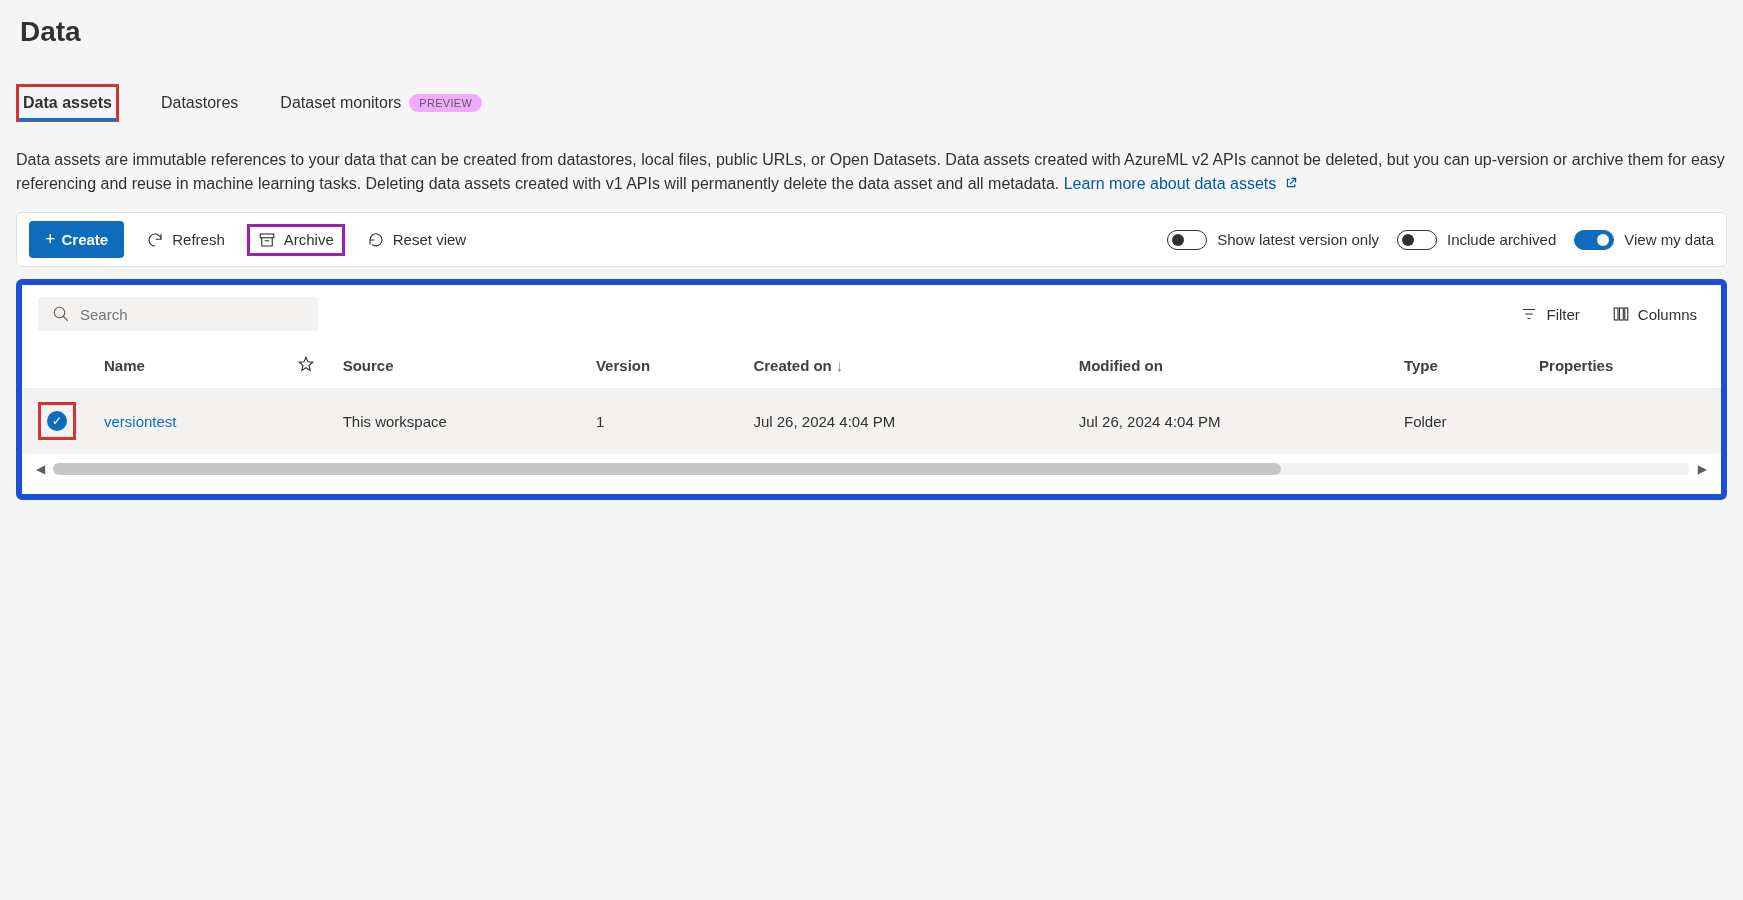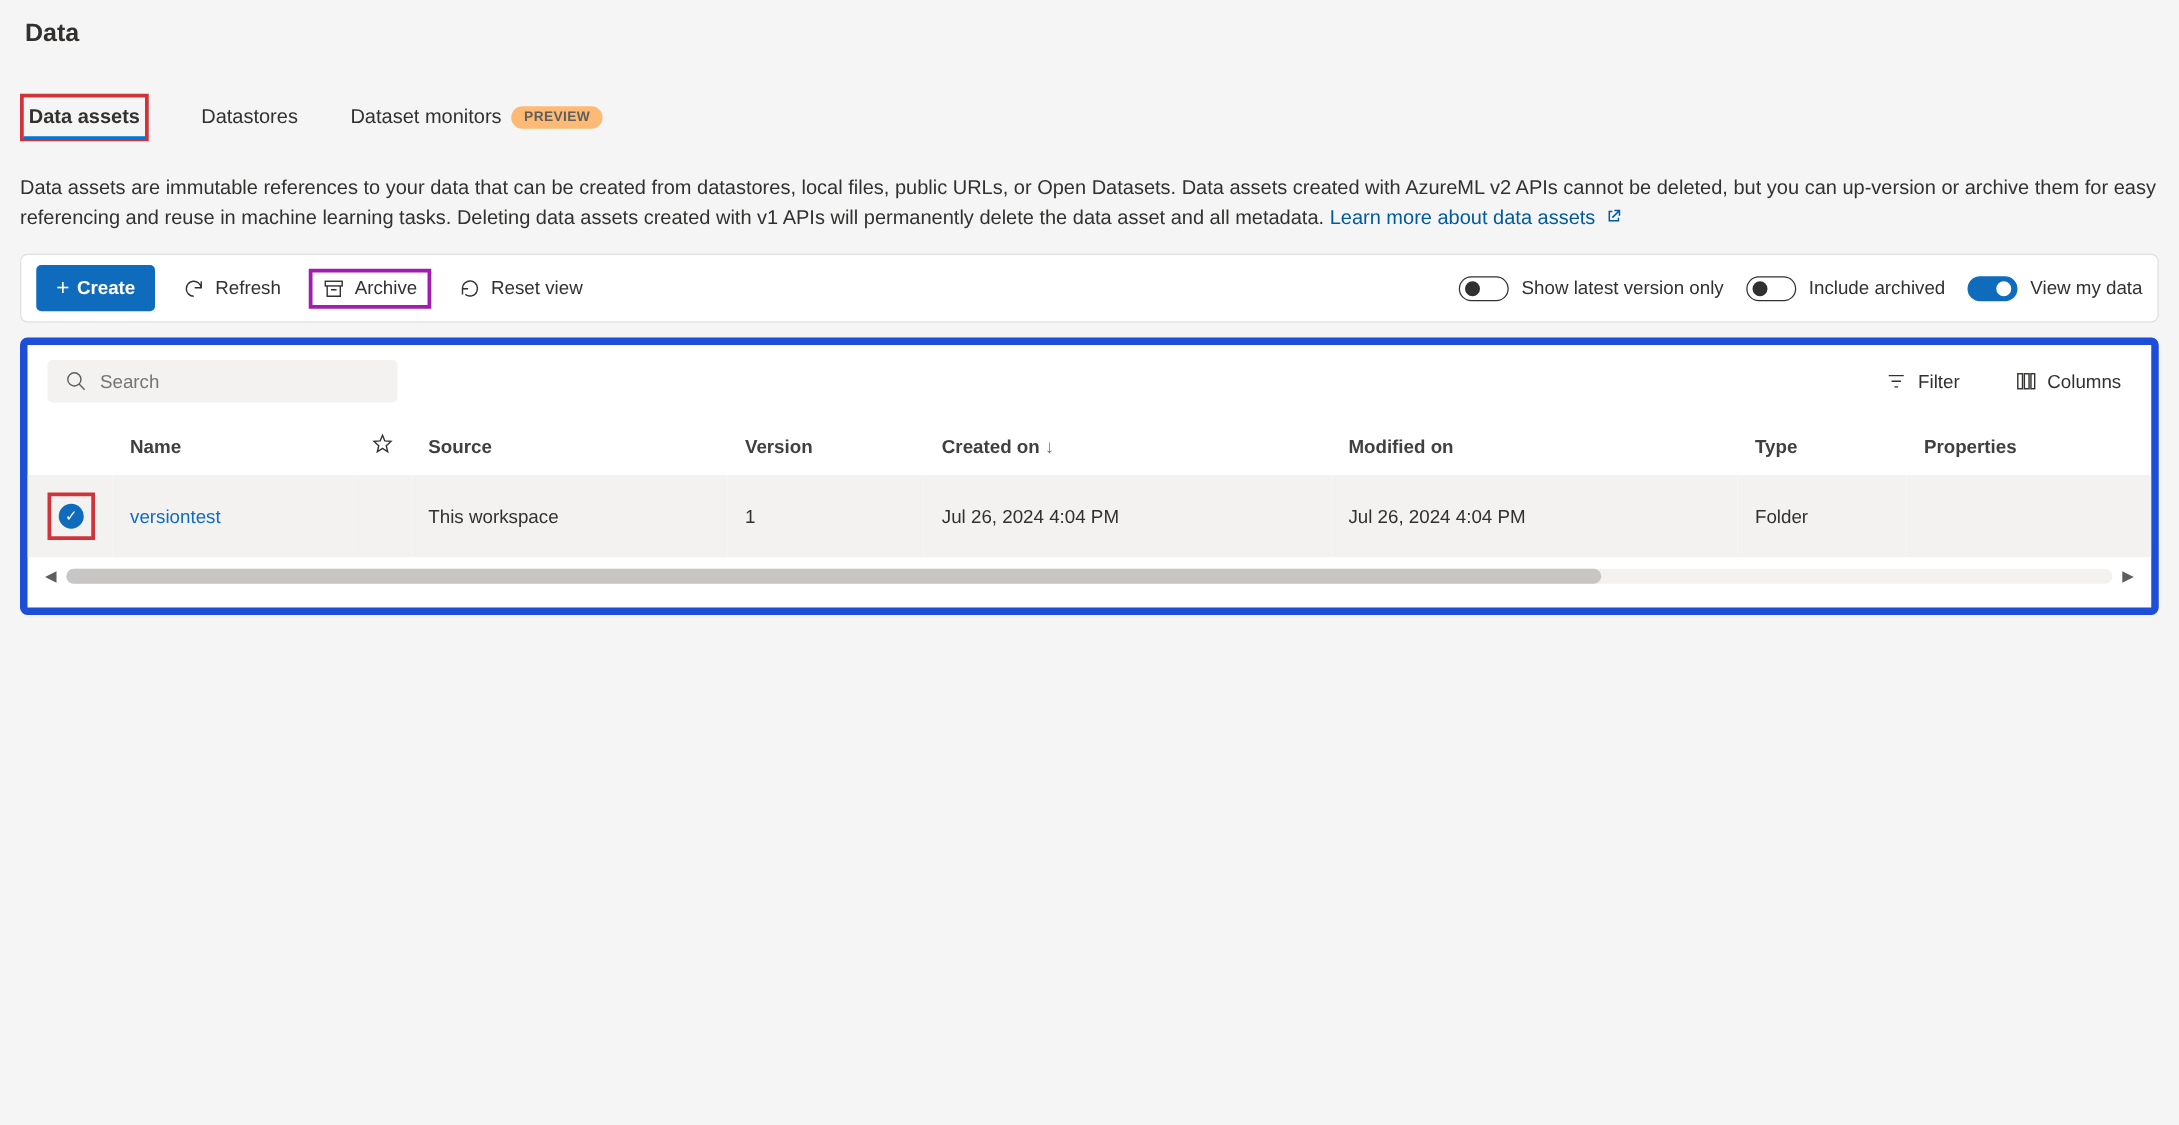--- a/index.html
+++ b/index.html
@@ -1,23 +1,23 @@
 <!DOCTYPE html>
 <html><head>
   <meta charset="utf-8">
   <style>
     * { margin: 0; padding: 0; box-sizing: border-box; }
     body { font-family: "Segoe UI", -apple-system, BlinkMacSystemFont, sans-serif; background: #f5f5f5; color: #323130; font-size: 14px; }
     .container { padding: 0; }
-    .page-title { font-size: 20px; font-weight: 600; padding: 16px 20px; }
+    .page-title { font-size: 28px; font-weight: 600; padding: 16px 20px; }
     .tabs { display: flex; gap: 42px; padding: 0 16px; border-bottom: none; margin-top: 20px; }
     .tab { padding: 10px 0; font-size: 16px; cursor: pointer; position: relative; color: #323130; display: flex; align-items: center; gap: 8px; }
     .tab.active { font-weight: 600; }
     .tab-underline { position: absolute; bottom: -2px; left: 0; right: 0; height: 3px; background: #0078d4; }
-    .preview-badge { background: #fdba74; color: #605e5c; font-size: 11px; font-weight: 700; padding: 3px 10px; border-radius: 10px; letter-spacing: 0.3px; }
+    .preview-badge { background: #f0abfc; color: #605e5c; font-size: 11px; font-weight: 400; padding: 3px 10px; border-radius: 10px; letter-spacing: 0.3px; }
     .highlight-box { border: 3px solid #d13438; padding: 2px 4px; }
     .description { padding: 26px 16px 16px 16px; font-size: 16px; line-height: 1.5; color: #323130; }
     .link { color: #005a9e; text-decoration: none; cursor: pointer; }
     .link-icon { font-size: 12px; margin-left: 4px; }
     .toolbar { background: #fff; border: 1px solid #e1dfdd; border-radius: 6px; margin: 0 16px 12px 16px; padding: 8px 12px; display: flex; align-items: center; justify-content: space-between; }
     .toolbar-left { display: flex; align-items: center; gap: 14px; }
     .toolbar-right { display: flex; align-items: center; gap: 18px; margin-left: 32px; }
     .btn-primary { background: #0f6cbd; color: #fff; border: none; border-radius: 4px; padding: 8px 16px; font-size: 15px; font-weight: 600; cursor: pointer; display: flex; align-items: center; gap: 6px; }
     .btn-icon { font-size: 18px; font-weight: 400; }
     .btn-ghost { background: transparent; border: none; color: #323130; font-size: 15px; cursor: pointer; display: flex; align-items: center; gap: 8px; padding: 6px 8px; }
@@ -26,21 +26,21 @@
     .toggle-wrap { display: flex; align-items: center; gap: 10px; }
     .toggle { width: 40px; height: 20px; border-radius: 10px; border: 1px solid #323130; position: relative; cursor: pointer; background: #fff; }
     .toggle-knob { width: 12px; height: 12px; border-radius: 50%; background: #323130; position: absolute; top: 3px; left: 4px; }
     .toggle.on { background: #0f6cbd; border-color: #0f6cbd; }
     .toggle.on .toggle-knob { background: #fff; left: auto; right: 4px; }
     .toggle-label { font-size: 15px; }
     .table-panel { background: #fff; border: 6px solid #1d4ed8; border-radius: 6px; margin: 0 16px; padding-bottom: 10px; }
     .table-top { display: flex; justify-content: space-between; align-items: center; padding: 12px 16px; }
     .search-box { display: flex; align-items: center; gap: 10px; background: #f3f2f1; border-radius: 4px; padding: 8px 14px; width: 280px; color: #605e5c; }
     .search-input { border: none; background: transparent; outline: none; font-size: 15px; color: #605e5c; flex: 1; }
-    .table-actions { display: flex; gap: 28px; }
+    .table-actions { display: flex; gap: 16px; }
     .table-container { overflow-x: auto; }
     table { width: 100%; border-collapse: collapse; min-width: 1460px; }
     th { text-align: left; font-weight: 600; font-size: 15px; padding: 12px 14px; color: #404040; }
     td { padding: 14px; font-size: 15px; }
     tr.row { background: #f3f2f1; }
     .checkbox-cell { width: 50px; padding-left: 16px; }
     .checkbox-highlight { border: 3px solid #d13438; width: 38px; height: 38px; display: flex; align-items: center; justify-content: center; }
     .check-circle { width: 20px; height: 20px; border-radius: 50%; background: #0f6cbd; color: #fff; display: flex; align-items: center; justify-content: center; font-size: 12px; }
     .data-link { color: #0f6cbd; text-decoration: none; cursor: pointer; }
     .sort-arrow { margin-left: 4px; opacity: 0.7; }

